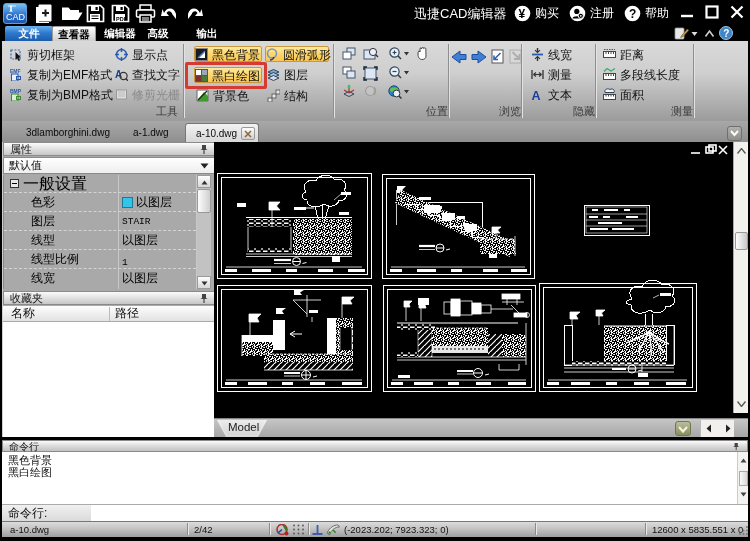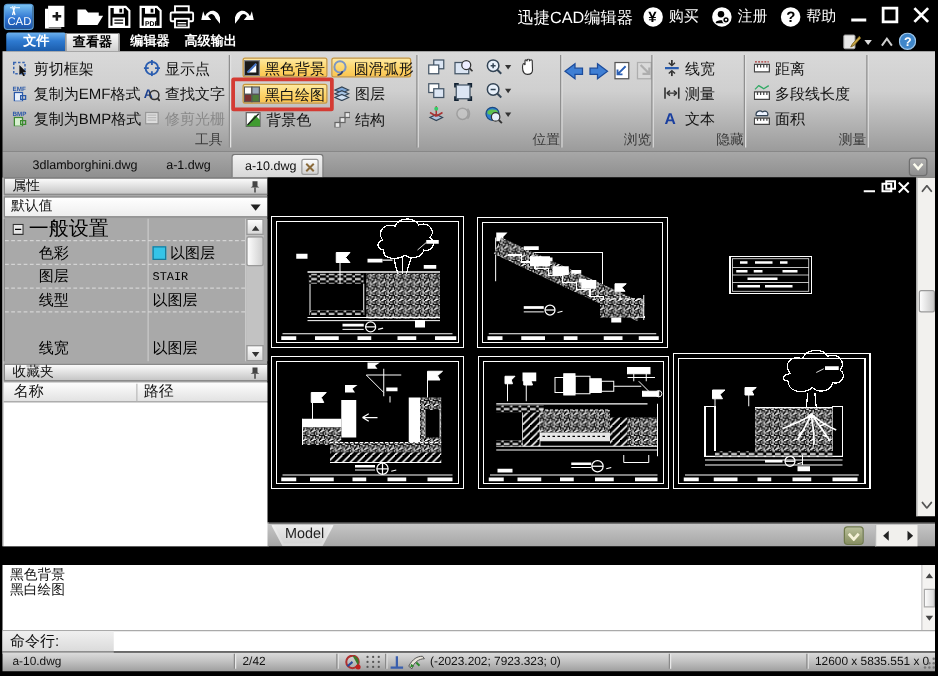--- a/index.html
+++ b/index.html
@@ -150,21 +150,21 @@
     <svg class="abs" style="left:729px;top:4px" width="16" height="16" viewBox="0 0 16 16">
         <path d="M2.5 2.5 L13.5 13.5 M13.5 2.5 L2.5 13.5" stroke="#fff" stroke-width="2.2"></path>
       </svg>
   </div>
 
   <div id="menubar">
     <div class="mtab" id="tab-file">文件</div>
     <div class="mtab" id="tab-viewer">查看器</div>
     <div class="mtab" style="left:99px;width:42px;">编辑器</div>
     <div class="mtab" style="left:143px;width:30px;">高级</div>
-    <div class="mtab" style="left:164px;width:30px;">输出</div>
+    <div class="mtab" style="left:192px;width:30px;">输出</div>
 
     <svg class="abs" style="left:674px;top:1px" width="15" height="13" viewBox="0 0 15 13">
       <rect x="1" y="1" width="9" height="11" rx="1" fill="#e8e8e8" stroke="#999" stroke-width="0.8"></rect>
       <path d="M13.5 2 L8 8 l-1.4 2.6 L9.3 9.3 L14.5 3.5 z" fill="#c8a545" stroke="#7a6320" stroke-width="0.7"></path>
     </svg>
     <svg class="abs" style="left:691px;top:5px" width="7" height="6" viewBox="0 0 7 6">
         <path d="M0.5 1 h6 L3.5 5 z" fill="#ddd"></path>
       </svg>
     <svg class="abs" style="left:704px;top:3px" width="11" height="9" viewBox="0 0 11 9">
         <path d="M1.5 7.5 L5.5 2 L9.5 7.5" fill="none" stroke="#cfcfcf" stroke-width="1.6"></path>
@@ -424,20 +424,24 @@
         <span class="abs" style="left:118px;top:3px;width:11px;height:11px;background:#35c4e8;border:1px solid #1a7a9a;"></span>
         <span style="position:absolute;left:132px;">以图层</span>
       </div>
       <div class="abs" style="left:0;top:38px;width:192px;height:18px;border-bottom:1px dashed #d4d4d4;font-size:12px;line-height:17px;">
         <span style="position:absolute;left:27px;">图层</span>
         <span style="position:absolute;left:118px;font-family:'Liberation Mono',monospace;font-size:9.5px;">STAIR</span>
       </div>
       <div class="abs" style="left:0;top:57px;width:192px;height:18px;border-bottom:1px dashed #d4d4d4;font-size:12px;line-height:17px;">
         <span style="position:absolute;left:27px;">线型</span>
         <span style="position:absolute;left:118px;">以图层</span>
+      </div>
+      <div class="abs" style="left:0;top:76px;width:192px;height:18px;border-bottom:1px dashed #d4d4d4;font-size:12px;line-height:17px;">
+        <span style="position:absolute;left:27px;">线型比例</span>
+        <span style="position:absolute;left:118px;font-family:'Liberation Mono',monospace;font-size:9.5px;top:3px;">1</span>
       </div>
       <div class="abs" style="left:0;top:95px;width:192px;height:18px;font-size:12px;line-height:17px;">
         <span style="position:absolute;left:27px;">线宽</span>
         <span style="position:absolute;left:118px;">以图层</span>
       </div>
 
       <div class="abs" style="left:193px;top:0;width:14px;height:114px;background:#c2c2c2;">
         <div class="abs" style="left:0;top:0;width:14px;height:13px;background:linear-gradient(#fdfdfd,#d8d8d8);border:1px solid #999;">
           <svg class="abs" style="left:3px;top:4px" width="7" height="5" viewBox="0 0 7 5">
               <path d="M0.5 4.5 h6 L3.5 0.5 z" fill="#333"></path>
@@ -803,20 +807,26 @@
     <div class="abs" style="left:486px;top:1px;width:34px;height:17px;background:#f1f0ed;border-left:1px solid #bbb;">
       <svg style="position:absolute;left:5px;top:4px" width="6" height="9" viewBox="0 0 6 9">
           <path d="M5 0.5 L0.5 4.5 L5 8.5 z" fill="#222"></path>
         </svg>
       <svg style="position:absolute;left:24px;top:4px" width="6" height="9" viewBox="0 0 6 9">
           <path d="M1 0.5 L5.5 4.5 L1 8.5 z" fill="#222"></path>
         </svg>
     </div>
   </div>
 
+  <div id="cmdhead">命令行
+    <svg style="position:absolute;right:6px;top:1px;width:8px;height:9px;" viewBox="0 0 10 11">
+        <path d="M2 1 h4 v4 l1.5 1 h-7 L2 5 z" fill="#444"></path>
+        <path d="M4 6 v4" stroke="#444" stroke-width="1.2"></path>
+      </svg>
+  </div>
   <div id="cmdhist">黑色背景<br>黑白绘图
     <div class="abs" style="left:735px;top:0;width:11px;height:52px;background:#f4f3f1;border-left:1px solid #ccc;">
       <svg style="position:absolute;left:2px;top:6px" width="7" height="5" viewBox="0 0 7 5">
           <path d="M0.5 4.5 L3.5 0.5 L6.5 4.5" fill="#444"></path>
         </svg>
       <div class="abs" style="left:1px;top:19px;width:9px;height:15px;background:linear-gradient(90deg,#fbfbfb,#d8d8d8);border:1px solid #aaa;"></div>
       <svg style="position:absolute;left:2px;top:40px" width="7" height="5" viewBox="0 0 7 5">
           <path d="M0.5 0.5 L3.5 4.5 L6.5 0.5" fill="#444"></path>
         </svg>
     </div>

